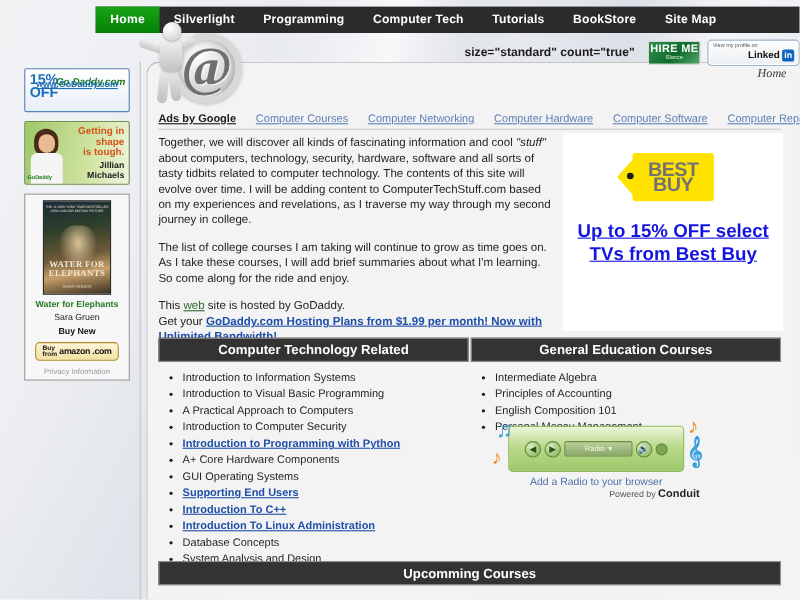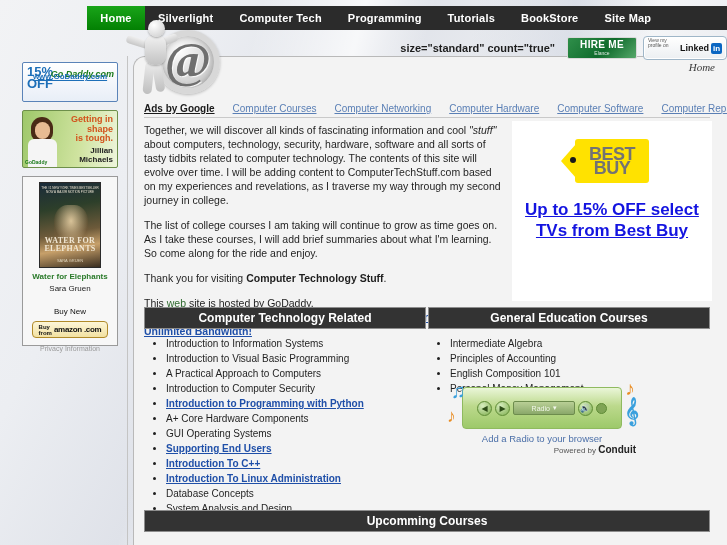--- a/index.html
+++ b/index.html
@@ -86,33 +86,33 @@
     position: absolute; top: 33px; left: 238px; width: 489px; height: 30px;
     display: flex; align-items: center; justify-content: flex-end;
     gap: 6px; z-index: 30;
   }
   .twitter-code {
     font-size: 11px; color: #1d1d1d; font-weight: bold;
     font-family: "Liberation Sans", sans-serif;
     margin-right: 6px; white-space: nowrap;
   }
   .hireme {
-    width: 70px; height: 22px; border-radius: 2px;
+    width: 48px; height: 22px; border-radius: 2px;
     background: linear-gradient(135deg, #2f8f4a, #0f6b2c 55%, #56a86a);
     color: #fff; display: flex; flex-direction: column;
     align-items: center; justify-content: center; line-height: 1;
     border: 1px solid #d9d9d9; cursor: pointer;
   }
   .hireme .t1 { font-size: 10px; font-weight: bold; letter-spacing: .3px; }
   .hireme .t2 { font-size: 5px; opacity: .85; margin-top: 1px; }
   .linkedin {
     width: 84px; height: 24px; border-radius: 4px;
     background: linear-gradient(#ffffff, #eceff2);
     border: 1px solid #9fb6c8; box-shadow: 0 0 0 1px #fff inset;
-    display: flex; justify-content: center;
+    display: flex; flex-direction: column; justify-content: center;
     padding: 1px 4px; cursor: pointer;
   }
   .linkedin .li-top { font-size: 5px; color: #555; line-height: 1; }
   .linkedin .li-bot { display:flex; align-items:center; justify-content:flex-end; gap:2px; }
   .linkedin .li-word { font-size: 9px; font-weight: bold; color: #111; line-height:1; }
   .linkedin .li-in {
     width: 11px; height: 11px; border-radius: 2px; background: #0a66c2;
     color: #fff; font-size: 8px; font-weight: bold; line-height: 11px; text-align: center;
   }
 
@@ -284,21 +284,21 @@
   }
   .bookcover .bc-top { position: absolute; left: 0; right: 0; top: 3px; font-size: 3px; color: #e8e0cf; line-height: 4px; }
   .bookcover .bc-title { position: absolute; left: 0; right: 0; bottom: 14px;
     font-size: 8px; font-weight: bold; color: #f0e6d2; line-height: 8px;
     font-family: "Liberation Serif", serif; letter-spacing: .3px; }
   .bookcover .bc-auth { position: absolute; left: 0; right: 0; bottom: 4px; font-size: 4px; color: #ddd2bb; }
   .bookcover .bc-fig { position: absolute; left: 14px; top: 22px; width: 34px; height: 40px;
     border-radius: 40% 40% 30% 30%; background: radial-gradient(ellipse at 50% 40%, rgba(240,215,170,.85), rgba(120,90,55,.2) 70%); }
   .az-title { margin-top: 4px; font-size: 8px; font-weight: bold; color: #2a7a2a; line-height: 10px; }
   .az-author { margin-top: 2px; font-size: 8px; color: #222; }
-  .az-buynew { margin-top: 14px; font-size: 8px; font-weight: normal; color: #111; }
+  .az-buynew { margin-top: 4px; font-size: 8px; font-weight: bold; color: #111; }
   .az-btn {
     margin: 5px auto 0; width: 76px; height: 17px; border-radius: 4px;
     border: 1px solid #b08a2a; background: linear-gradient(#fdf6d8, #f2e1a2);
     display: flex; align-items: center; justify-content: center; gap: 2px;
   }
   .az-btn .bf { font-size: 6px; font-weight: bold; color: #111; line-height: 6px; text-align: left; }
   .az-btn .amz { font-size: 8px; font-weight: bold; color: #111; letter-spacing: -.3px; }
   .az-priv { margin-top: 7px; font-size: 7px; color: #9a9a9a; }
 
   .side-divider {
@@ -307,22 +307,22 @@
   }
 </style>
 </head>
 <body>
 
 <div class="bg-streaks"></div>
 
 <nav class="topnav">
   <div class="nav-item active">Home</div>
   <div class="nav-item">Silverlight</div>
+  <div class="nav-item">Programming</div>
   <div class="nav-item">Computer Tech</div>
-  <div class="nav-item">Programming</div>
   <div class="nav-item">Tutorials</div>
   <div class="nav-item">BookStore</div>
   <div class="nav-item">Site Map</div>
 </nav>
 
 <div class="logo-wrap">
   <div class="at-ring"></div>
   <div class="at-glyph">@</div>
   <div class="man">
     <div class="arm-l"></div>
@@ -411,21 +411,20 @@
     <span class="ads-link">Computer Courses</span>
     <span class="ads-link">Computer Networking</span>
     <span class="ads-link">Computer Hardware</span>
     <span class="ads-link">Computer Software</span>
     <span class="ads-link">Computer Repairs</span>
   </div>
 
   <div class="bodycol">
     <p><span>Together, we will discover all kinds of fascinating information and cool </span><i>"stuff"</i><span> about computers, technology, security, hardware, software and all sorts of tasty tidbits related to computer technology. The contents of this site will evolve over time. I will be adding content to ComputerTechStuff.com based on my experiences and revelations, as I traverse my way through my second journey in college.</span></p>
     <p>The list of college courses I am taking will continue to grow as time goes on. As I take these courses, I will add brief summaries about what I'm learning. So come along for the ride and enjoy.</p>
-    <p><span>Thank you for visiting </span><b>Computer Technology Stuff</b><span>.</span></p>
     <p>
       <span>This </span><span class="inline-link">web</span><span> site is hosted by GoDaddy.</span><br>
       <span>Get your </span><span class="blue-link">GoDaddy.com Hosting Plans from $1.99 per month! Now with Unlimited Bandwidth!</span>
     </p>
   </div>
 
   <div class="bestbuy">
     <div class="bb-tag">
       <span class="hole"></span>
       <span class="txt">

